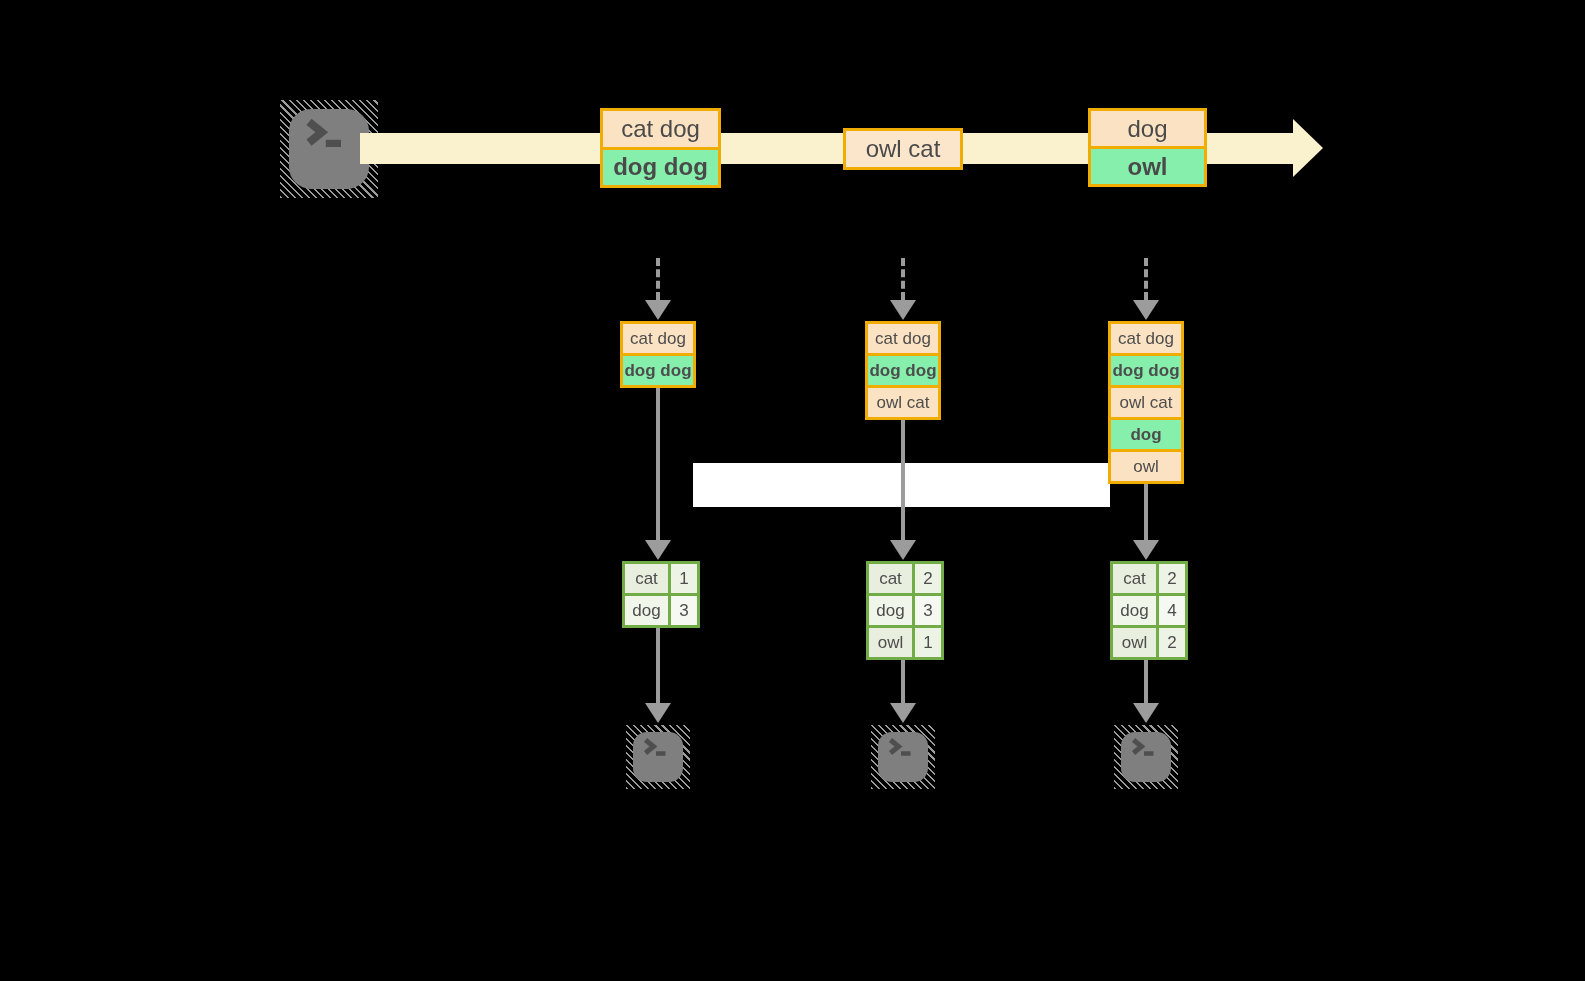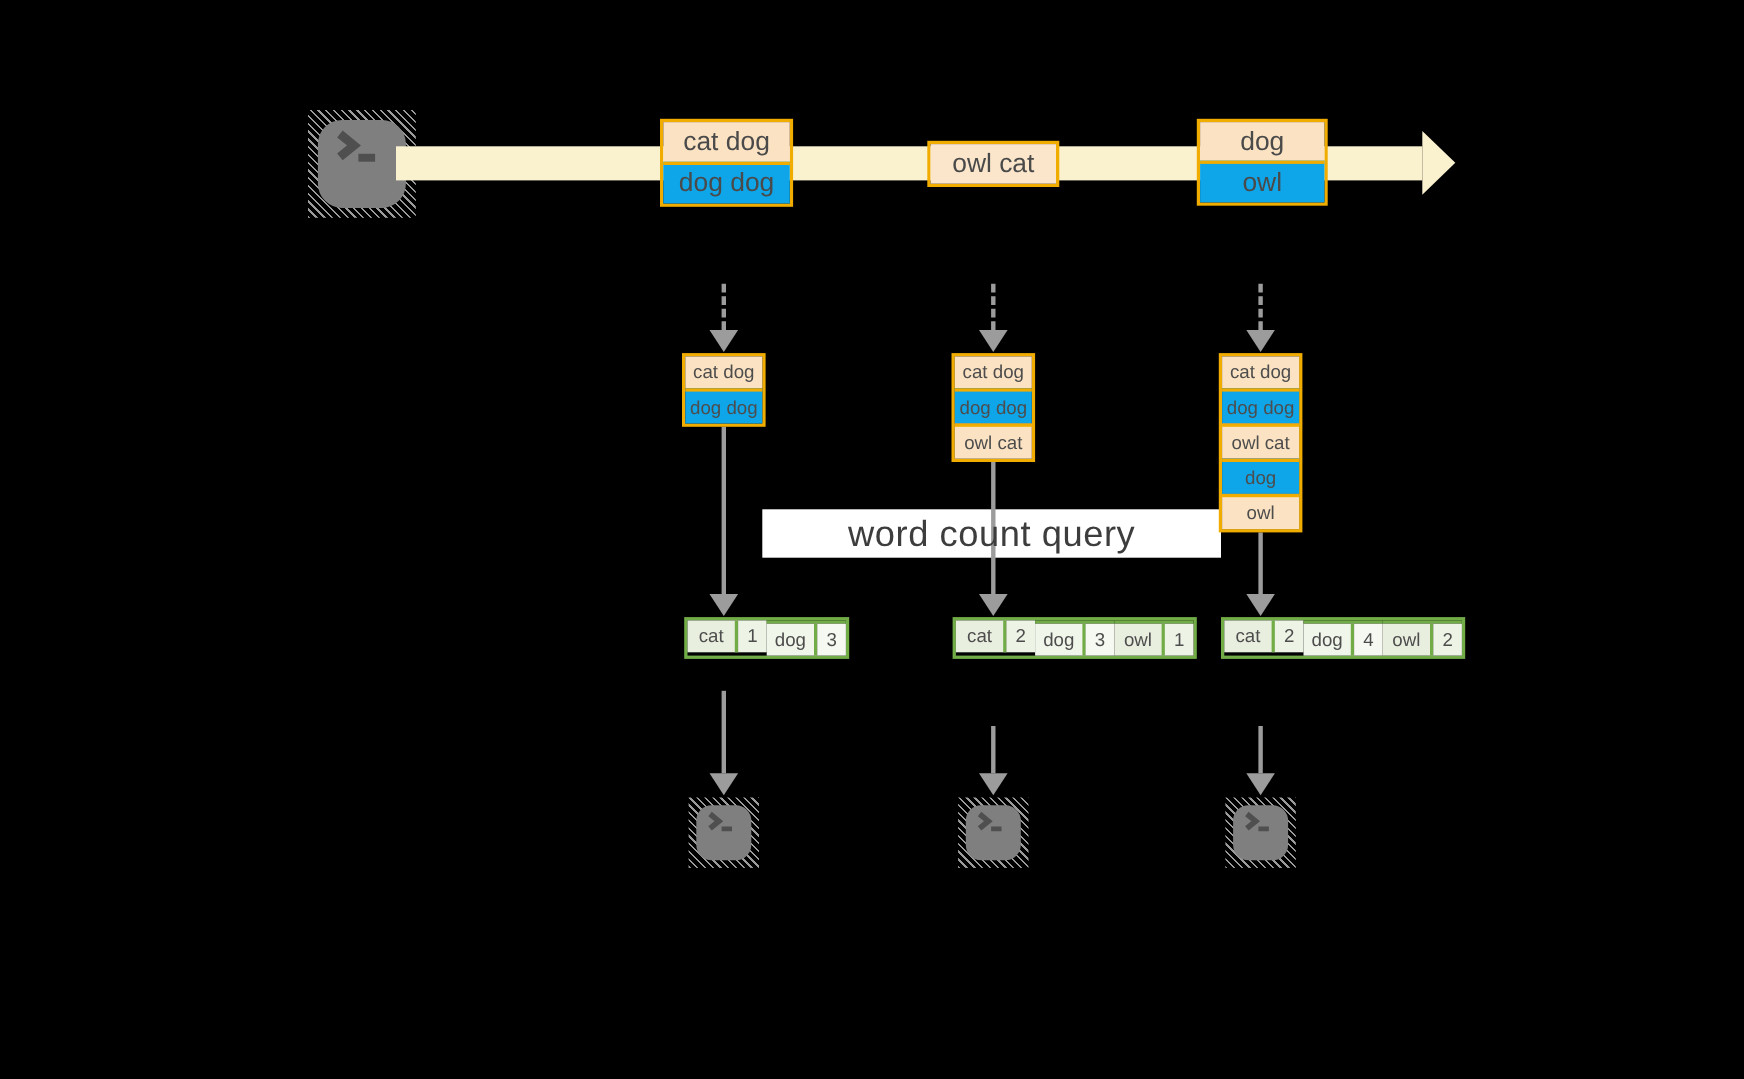--- a/index.html
+++ b/index.html
@@ -33,24 +33,24 @@
   }
   .msg .cell + .cell{border-top:3px solid #F0AD00;}
   
   .stack{position:absolute;width:70px;border:3px solid #F0AD00;display:flex;flex-direction:column;z-index:4;}
   .stack .cell{
     height:29px;display:flex;align-items:center;justify-content:center;
     font-size:17px;color:#4d4d4d;line-height:1;
   }
   .stack .cell + .cell{border-top:3px solid #F0AD00;}
   .fa{background:#FBE2C2;}
-  .fb{background:#0ea5e9;}
+  .fb{background:#86efac;font-weight:bold;}
   .fc{background:#FBE6CC;}
   
-  .wc{position:absolute;border:3px solid #71AC47;display:flex;flex-direction:row;z-index:2;}
+  .wc{position:absolute;border:3px solid #71AC47;display:flex;flex-direction:column;z-index:2;}
   .wc .row{display:flex;height:29px;}
   .wc .row + .row{border-top:3px solid #71AC47;}
   .wc .w{width:43px;border-right:3px solid #71AC47;display:flex;align-items:center;justify-content:center;font-size:17px;color:#4d4d4d;}
   .wc .n{width:26px;display:flex;align-items:center;justify-content:center;font-size:17px;color:#4d4d4d;}
   .row-a .w{background:#E8EFDF;} .row-a .n{background:#EDF3E5;}
   .row-b .w{background:#F0F6EA;} .row-b .n{background:#F5F9F1;}
   
   .dash{position:absolute;width:0;border-left:4px dashed #9C9C9C;z-index:2;}
   .vline{position:absolute;width:4px;background:#9C9C9C;z-index:2;}
   .head-down{
@@ -90,21 +90,20 @@
   <div class="msg" style="left:843px;top:128px;width:120px;height:42px;">
     <div class="cell fc">owl cat</div>
   </div>
 
   <div class="msg" style="left:1088px;top:108px;width:119px;height:79px;">
     <div class="cell fa">dog</div>
     <div class="cell fb">owl</div>
   </div>
 
   <div class="banner-bg"></div>
-  <div class="banner-text">word count query</div>
 
   <div class="dash" style="left:656px;top:258px;height:42px;"></div>
   <div class="head-down" style="left:645px;top:300px;"></div>
 
   <div class="stack" style="left:620px;top:321px;">
     <div class="cell fa">cat dog</div>
     <div class="cell fb">dog dog</div>
   </div>
 
   <div class="vline" style="left:656px;top:388px;height:152px;"></div>

